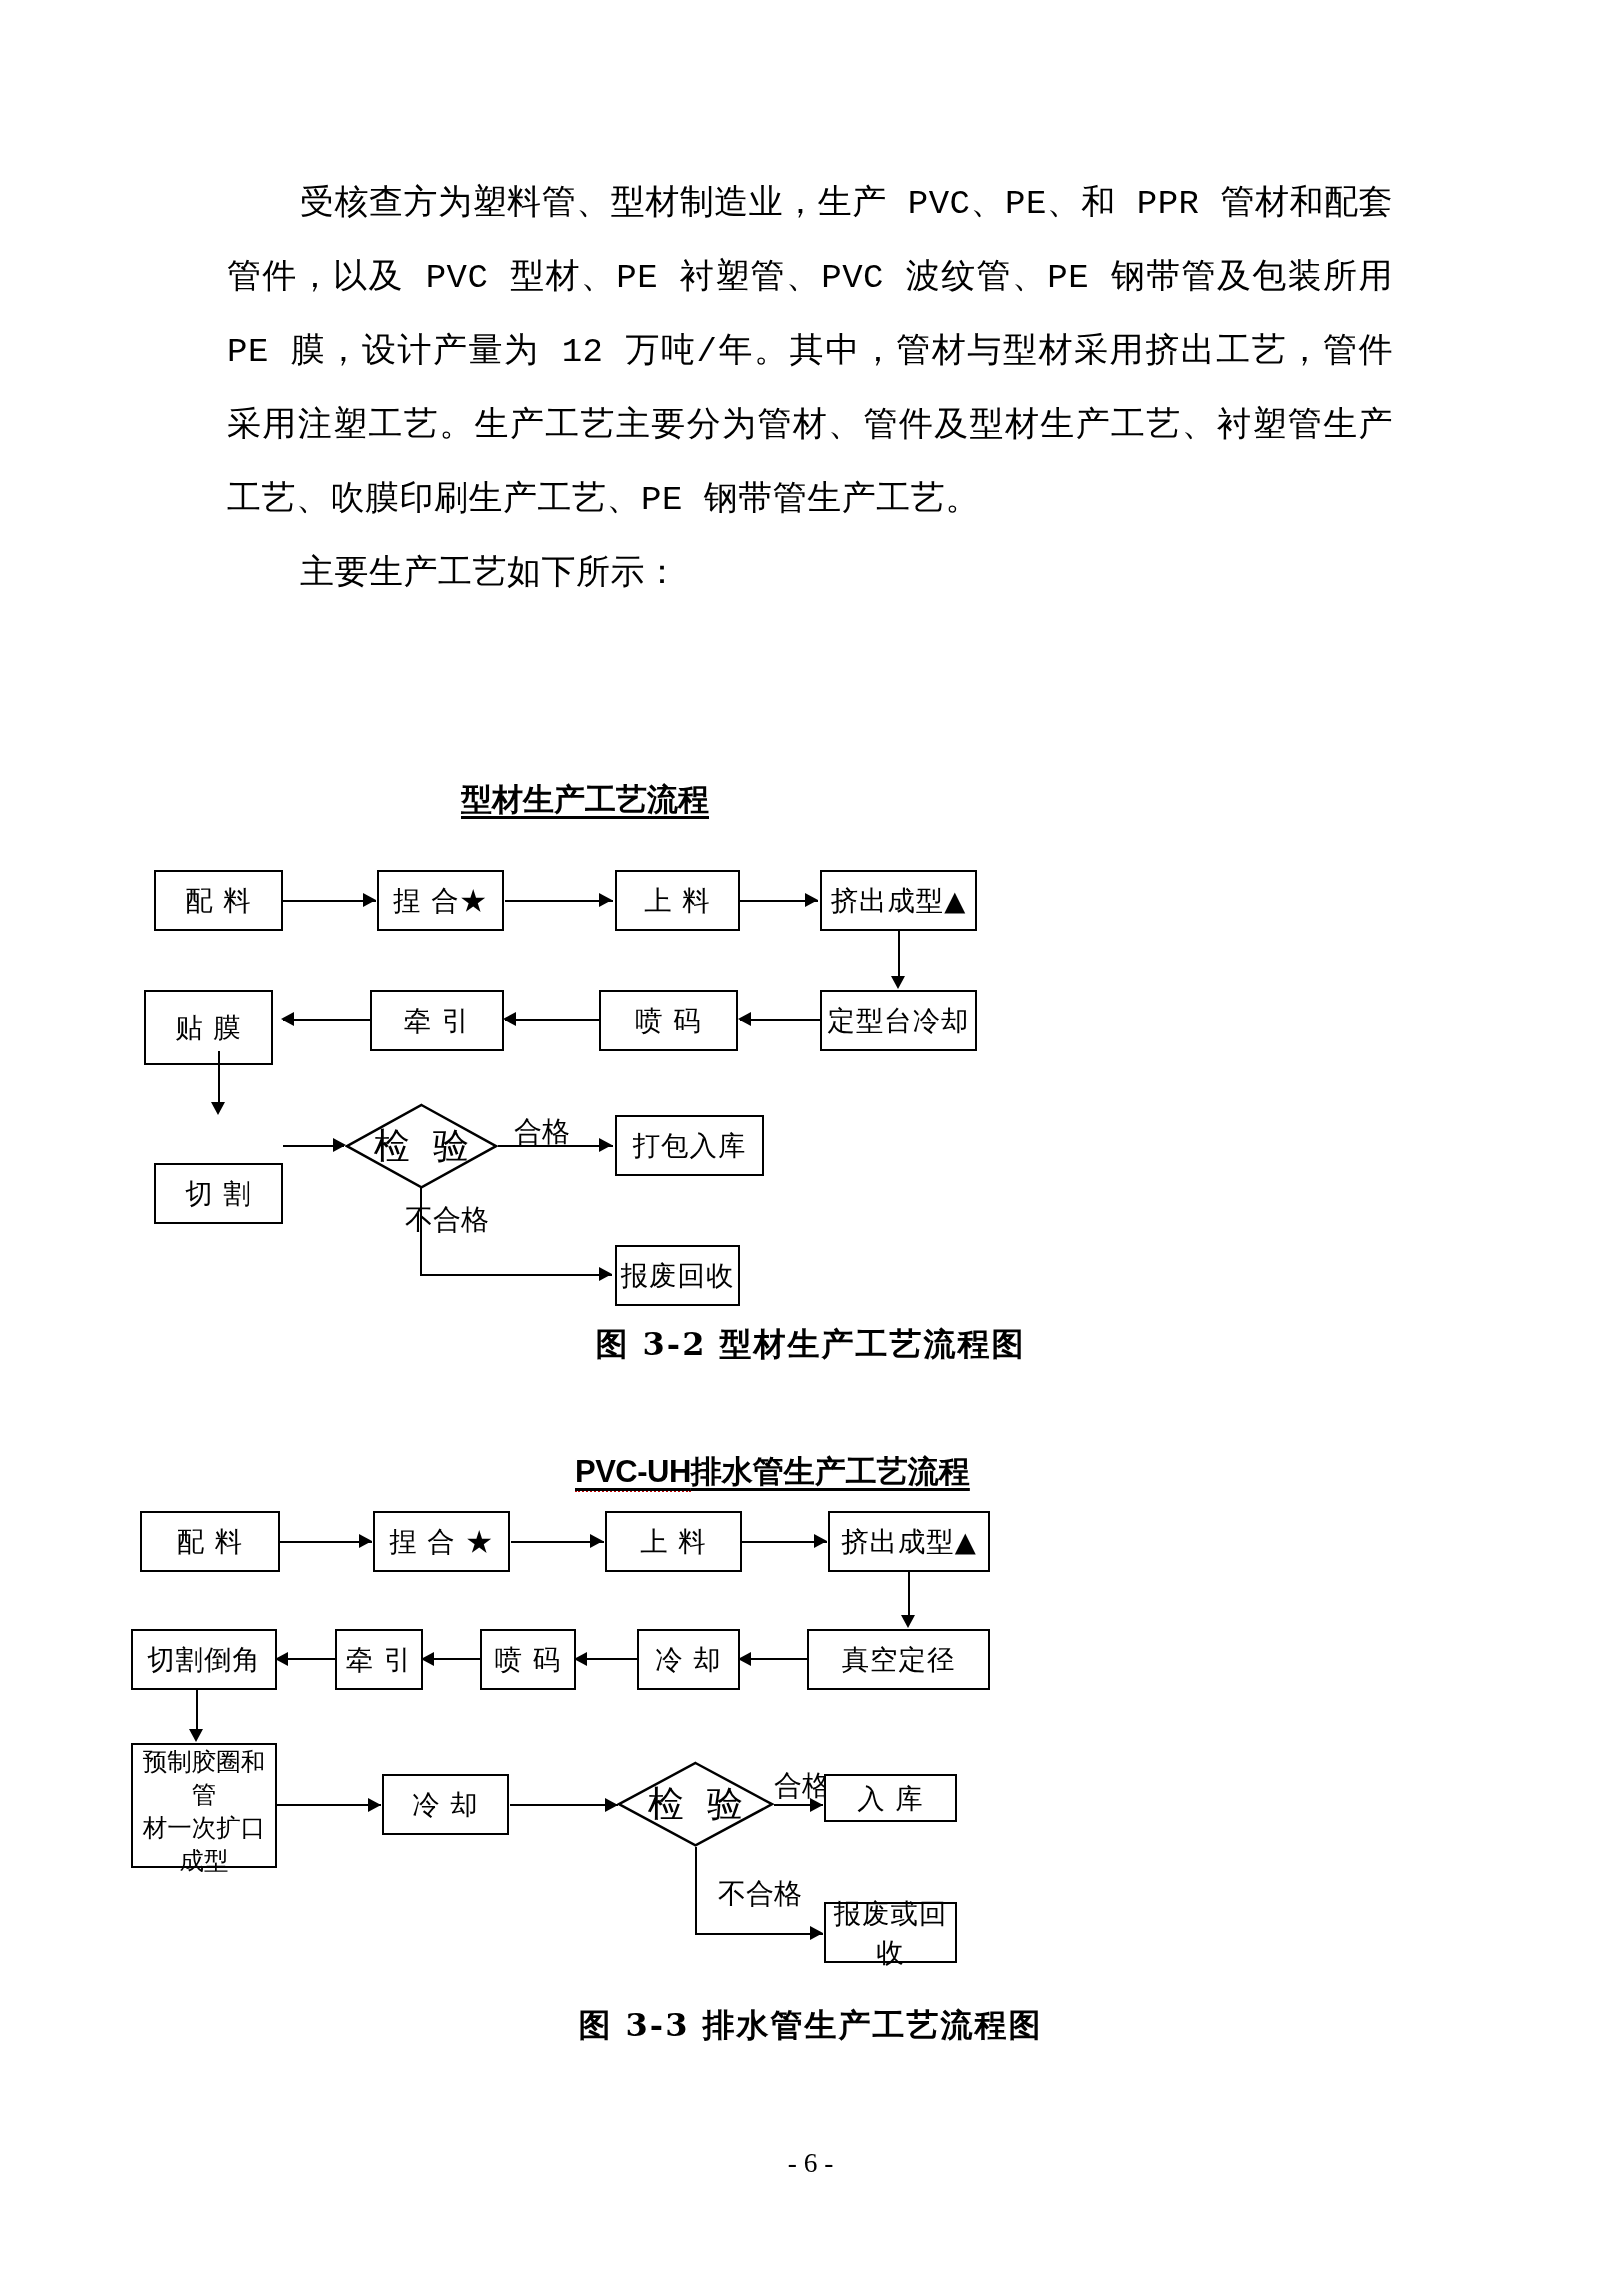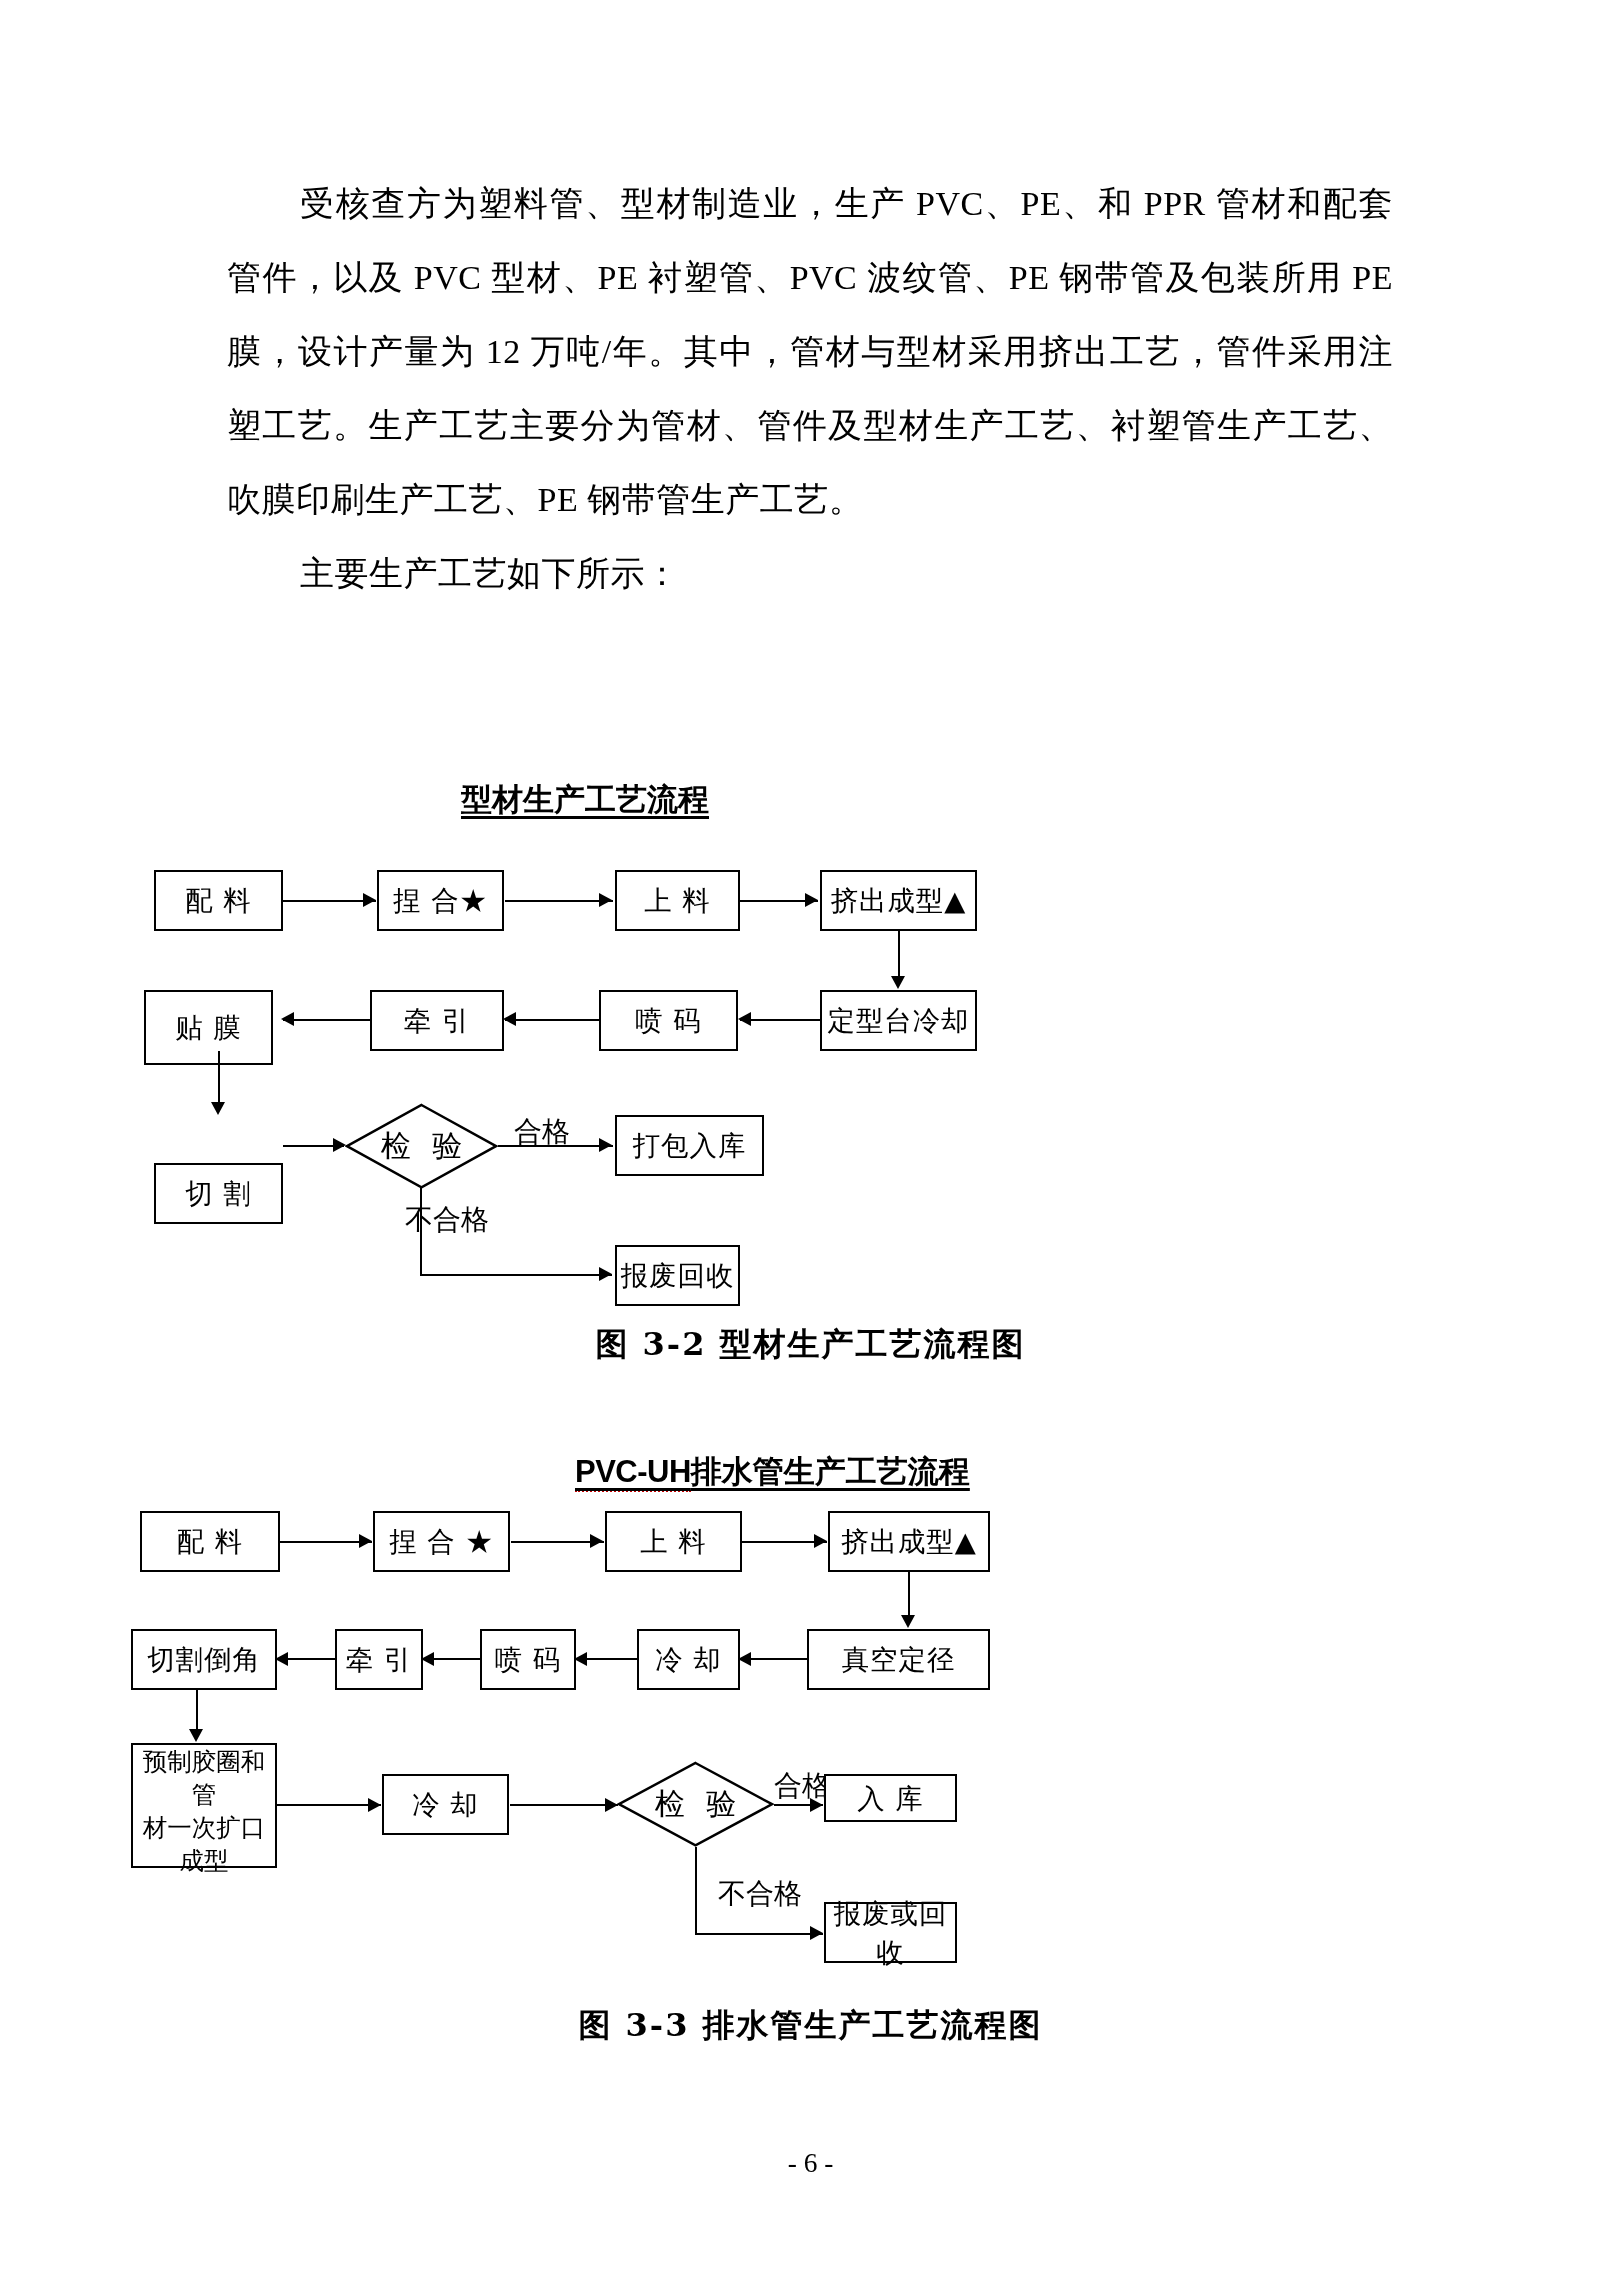--- a/index.html
+++ b/index.html
@@ -28,21 +28,21 @@
     top: 167px;
     width: 1166px;
   }
   .para {
     font-size: 34px;
     line-height: 74px;
     text-align: justify;
     text-align-last: left;
     letter-spacing: 0.5px;
     margin: 0;
-    font-family: Liberation Serif, serif;
+    font-family: Liberation Mono, monospace;
   }
   .para.indent { text-indent: 73px; }
   .para + .para { margin-top: 0px; }
 
   
   .flow {
     position: absolute;
   }
   .flow-title {
     position: absolute;
@@ -88,21 +88,21 @@
     display: flex;
     align-items: center;
     justify-content: center;
   }
   .diamond .dshape {
     position: absolute;
     inset: 0;
   }
   .diamond .dlabel {
     position: relative;
-    font-size: 30px;
+    font-size: 36px;
     letter-spacing: 5.9px;
     text-indent: 5.9px;
     font-family: "DejaVu Serif", "Liberation Serif", serif;
   }
 
   
   .hline, .vline {
     position: absolute;
     background: #000000;
   }

